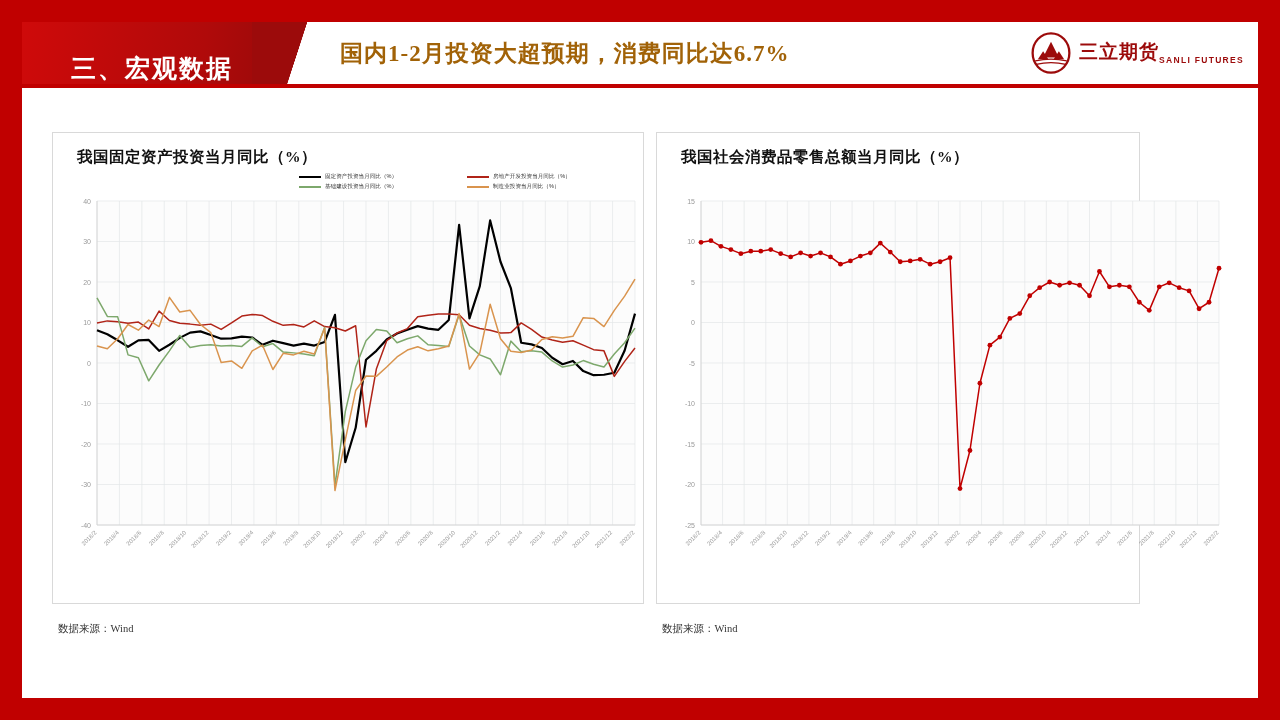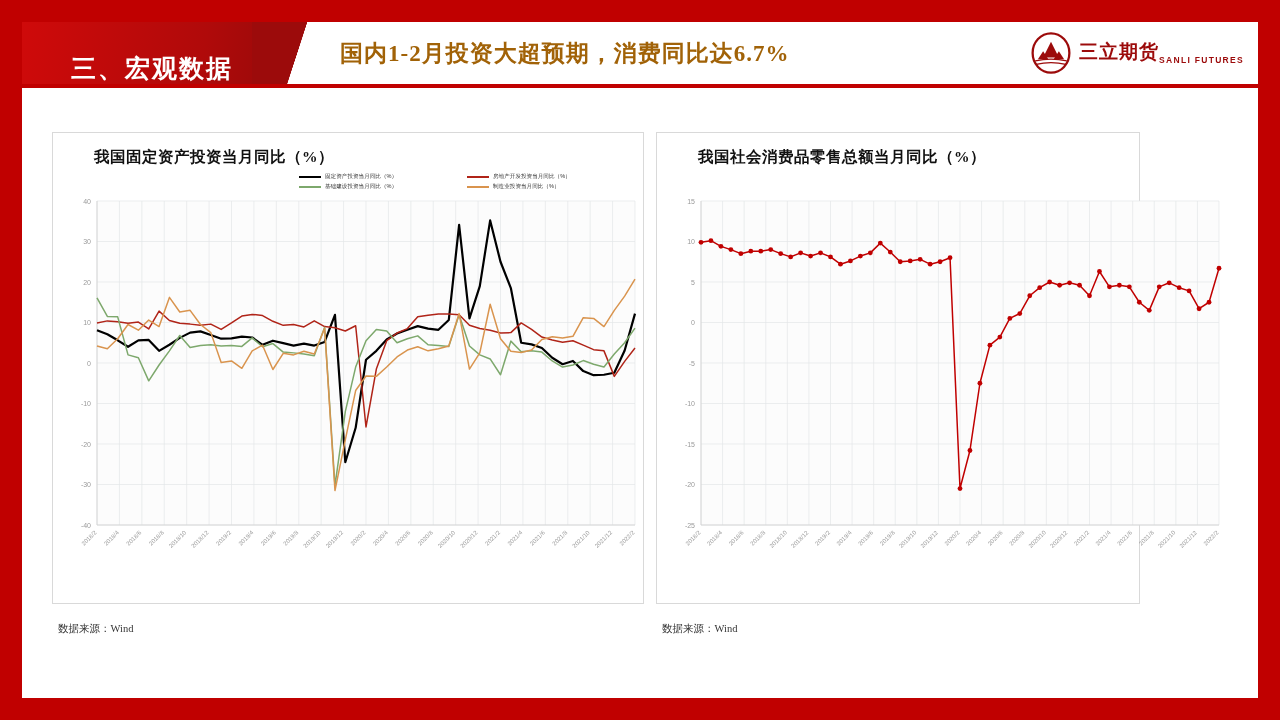--- a/index.html
+++ b/index.html
@@ -27,21 +27,21 @@
   .logo-mark{width:42px;height:42px;}
   .logo-txt{display:flex;flex-direction:row;justify-content:center;line-height:1;}
   .logo-cn{font-family:"Liberation Serif","DejaVu Serif",serif;font-weight:bold;
            font-size:19px;color:#9c0b0b;letter-spacing:1px;}
   .logo-en{font-size:8.5px;font-weight:bold;color:#9c0b0b;letter-spacing:1.3px;margin-top:14px;}
   
   .board{position:absolute;top:110px;height:510px;background:#fff;}
   .board.left{left:30px;width:592px;}
   .board.right{left:634px;width:484px;}
   .chart-box{position:absolute;left:0;top:0;right:0;height:470px;border:1px solid #d9d9d9;background:#fff;}
-  .chart-title{position:absolute;left:41px;top:14px;
+  .chart-title{position:absolute;left:24px;top:14px;
                font-family:"Liberation Serif","DejaVu Serif",serif;font-weight:bold;
                font-size:15.5px;color:#111;letter-spacing:.5px;}
   .legend{position:absolute;right:14px;top:40px;width:330px;
           display:grid;grid-template-columns:1fr 1fr;gap:2px 6px;}
   .lg{display:flex;align-items:center;gap:4px;font-size:5.6px;color:#333;white-space:nowrap;}
   .lg i{display:block;width:22px;height:2.4px;flex:none;}
   .plot{position:absolute;left:0;right:0;top:60px;bottom:0;}
   .src{position:absolute;left:6px;bottom:6px;font-size:10.5px;color:#333;
        font-family:"Liberation Serif","DejaVu Serif",serif;margin-top:28px;}
   svg{display:block;}

